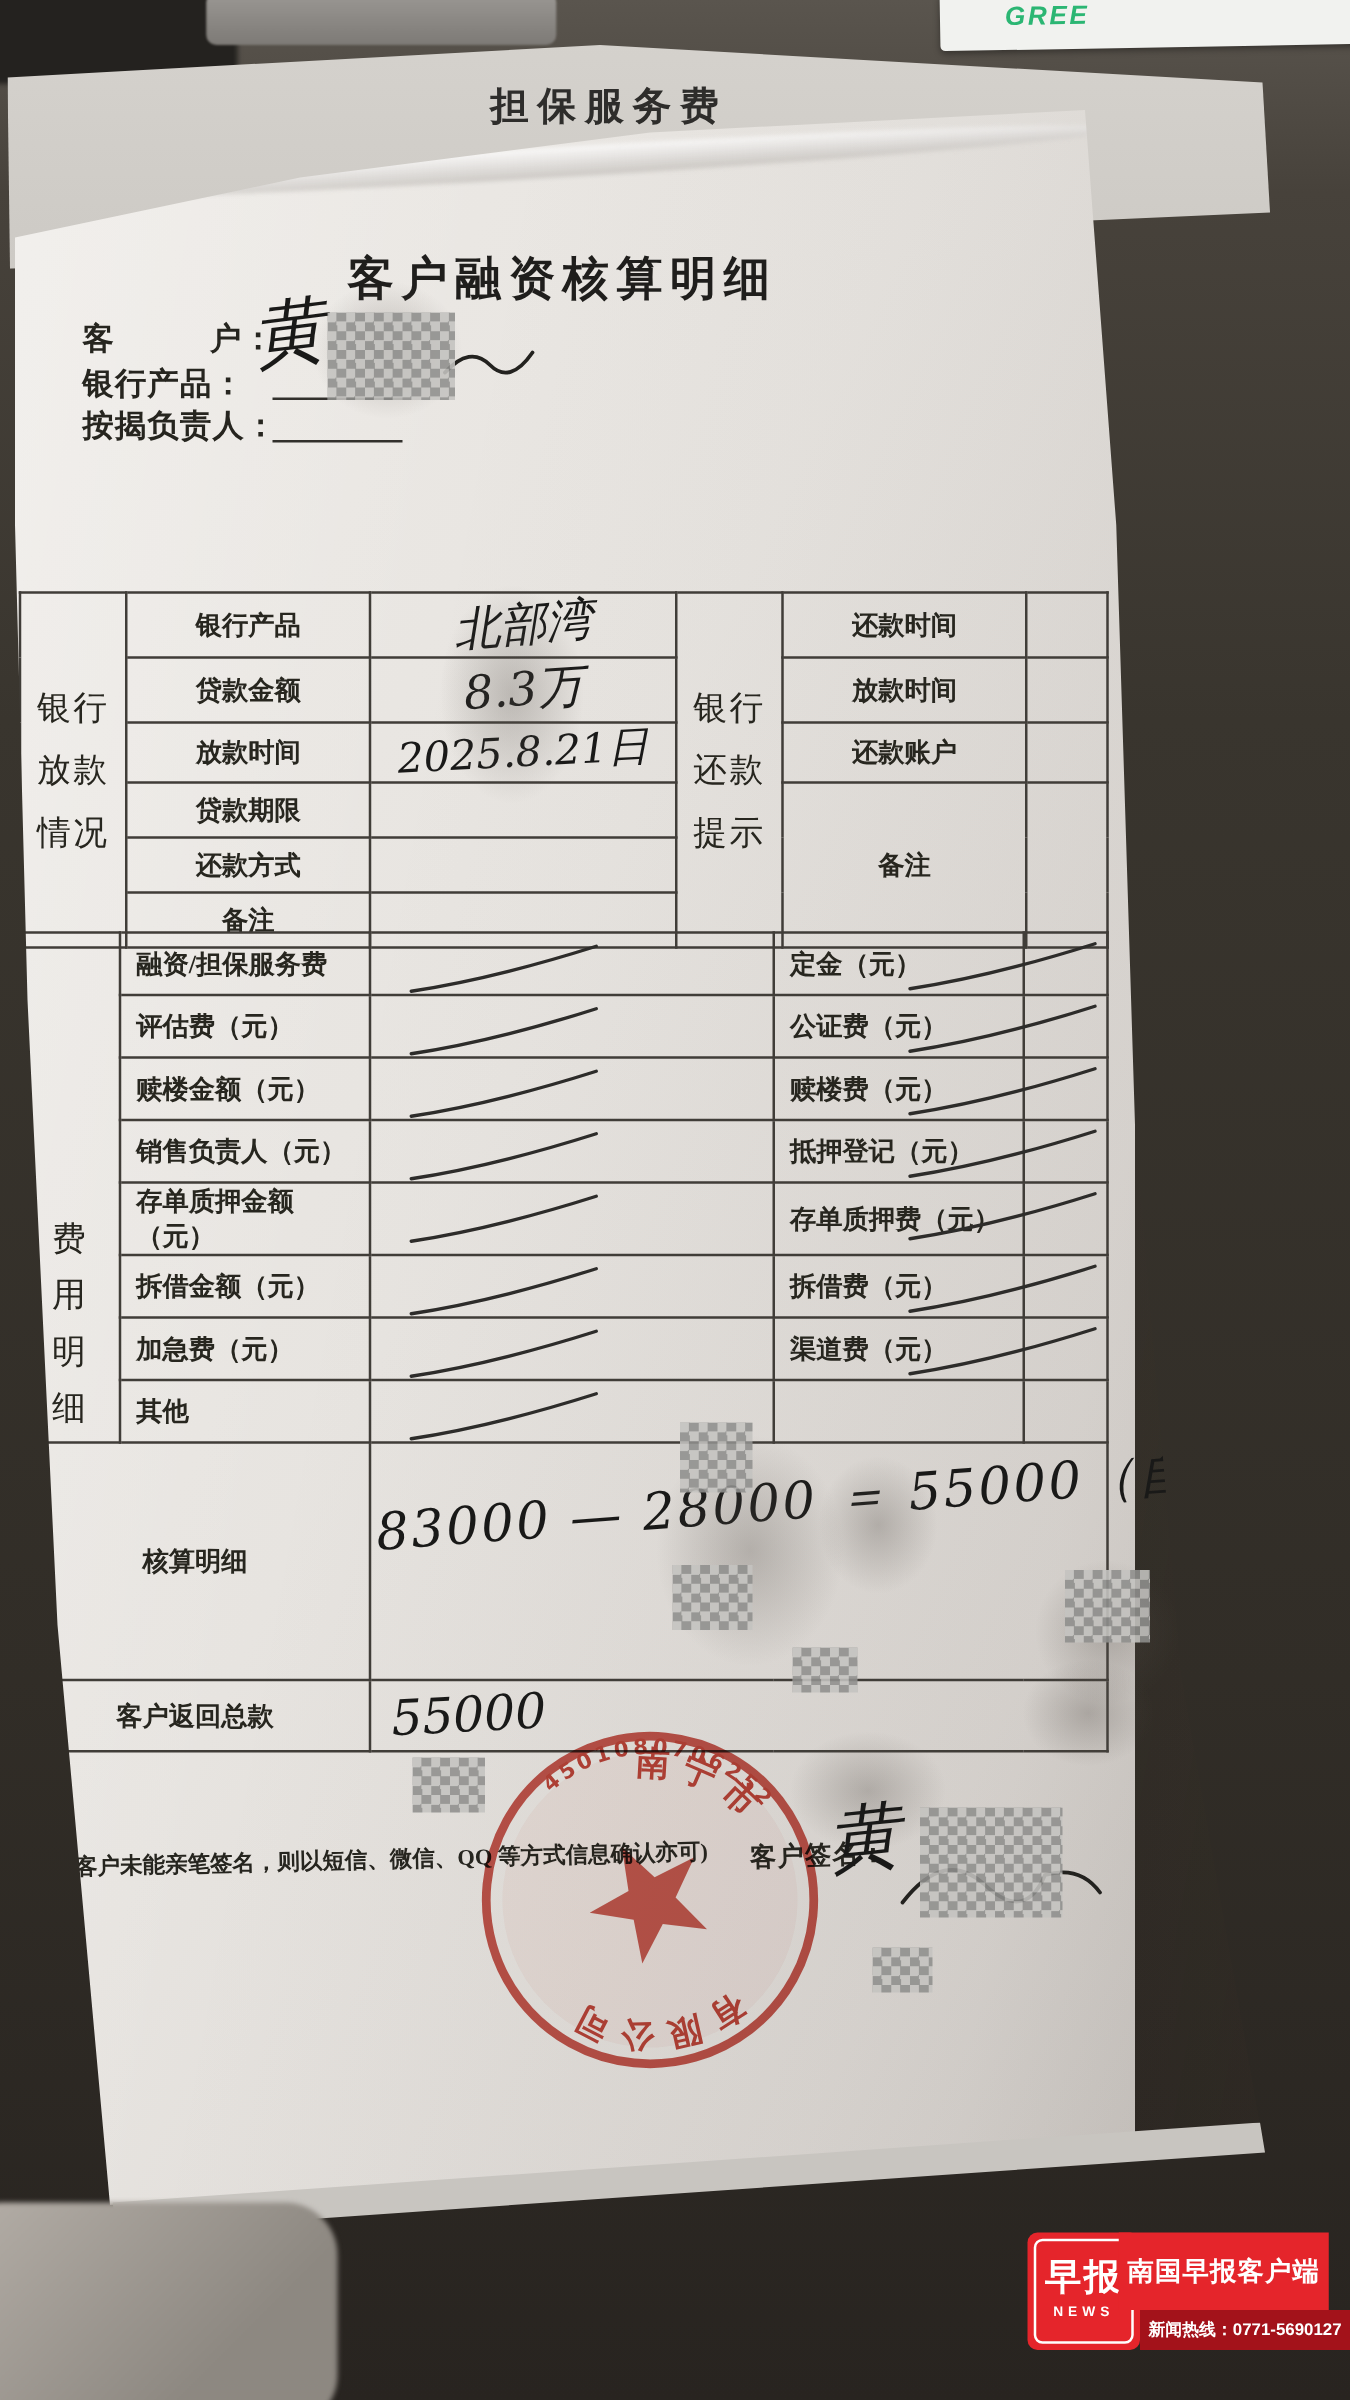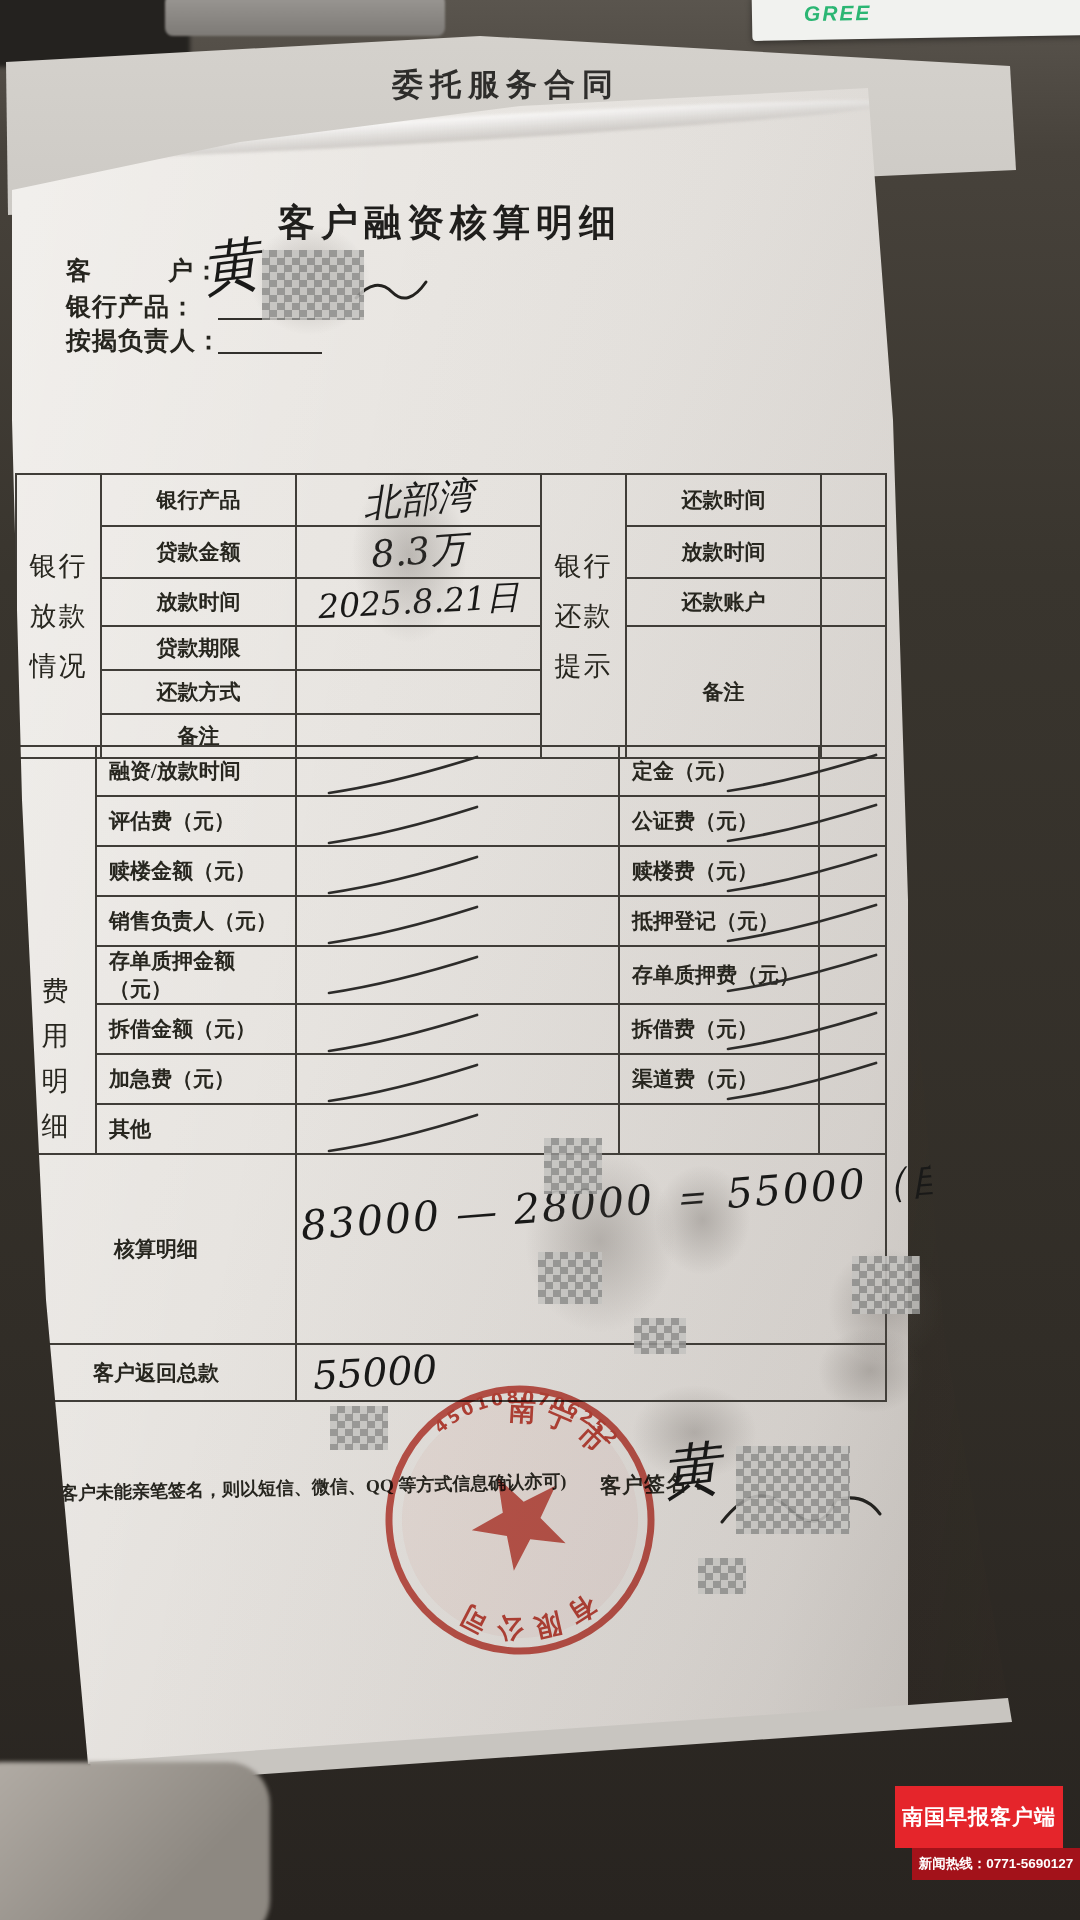--- a/index.html
+++ b/index.html
@@ -80,21 +80,21 @@
 </head>
 <body>
 
 <div class="abs obj-dark-topleft"></div>
 <div class="abs obj-gray-top"></div>
 <div class="abs obj-gree-card">
   <span class="abs gree-text">GREE</span>
 </div>
 
 <div class="abs back-sheet">
-  <span class="abs contract-title">委托服务合同</span>
+  <span class="abs contract-title">担保服务费</span>
 </div>
 
 <div class="abs main-sheet">
   <div class="abs paper-shade"></div>
   <span class="abs serial">00001</span>
   <div class="abs crease"></div>
 
   <div class="abs title">客户融资核算明细</div>
 
   <span class="fld" style="left:66px;top:254px;">客</span>
@@ -169,21 +169,21 @@
           <col style="width:67px">
         </colgroup>
         <tbody>
           <tr style="height:50px">
             <td class="vhdr fee" rowspan="8">
               <div>费</div>
               <div>用</div>
               <div>明</div>
               <div>细</div>
             </td>
-            <td class="lbl l">融资/放款时间</td>
+            <td class="lbl l">融资/担保服务费</td>
             <td class="val">
               <span class="slash left"><svg viewBox="0 0 160 46" width="160" height="46">
                   <path d="M6 41 Q 72 31 154 5" fill="none" stroke="#2d2c2a" stroke-width="2.7" stroke-linecap="round"></path>
                 </svg></span>
             </td>
             <td class="lbl l">定金（元）</td>
             <td class="val">
               <span class="slash right"><svg viewBox="0 0 160 46" width="160" height="46">
                   <path d="M6 41 Q 72 31 154 5" fill="none" stroke="#2d2c2a" stroke-width="2.7" stroke-linecap="round"></path>
                 </svg></span>
@@ -346,15 +346,20 @@
       <path fill="#c2392d" opacity="0.88" transform="rotate(-12 148 148)" d="M148 100 L159.8 133.6 L195.4 134.4 L167 155.9 L177.3 190 L148 169.8 L118.7 190 L129 155.9 L100.6 134.4 L136.2 133.6 Z"></path>
       <circle cx="148" cy="148" r="118" fill="#c2392d" opacity="0.05"></circle>
     </svg>
   </div>
 </div>
 
 <div class="abs sheet-under"></div>
 <div class="abs fabric"></div>
 
 <div class="abs wm">
+  <div class="wm-sq">
+    <div class="wm-sq-inner"></div>
+    <div class="wm-sq-txt">早报</div>
+    <div class="wm-sq-sub">NEWS</div>
+  </div>
   <div class="wm-main">南国早报客户端</div>
   <div class="wm-hot">新闻热线：0771-5690127</div>
 </div>
 
 </body></html>

